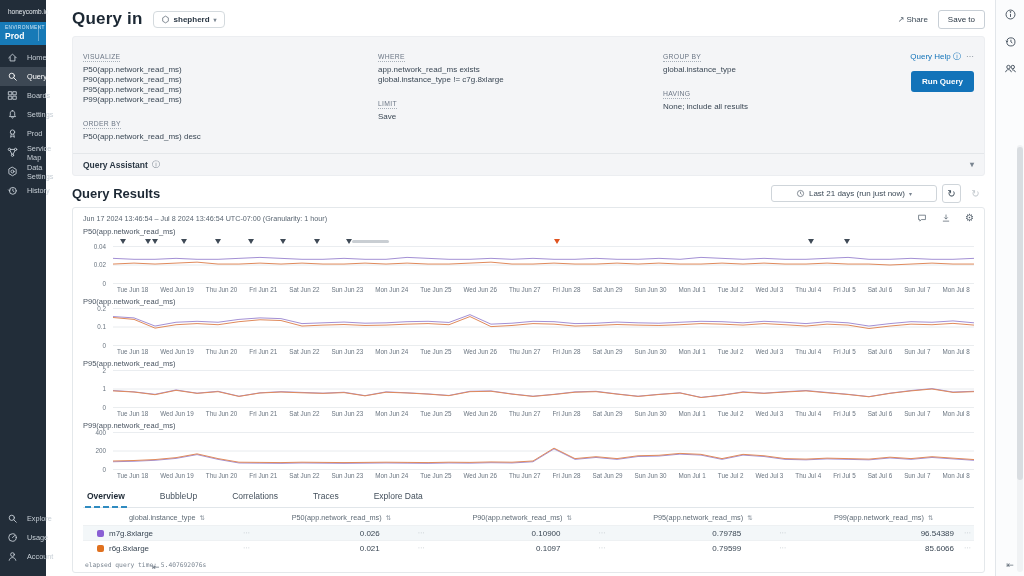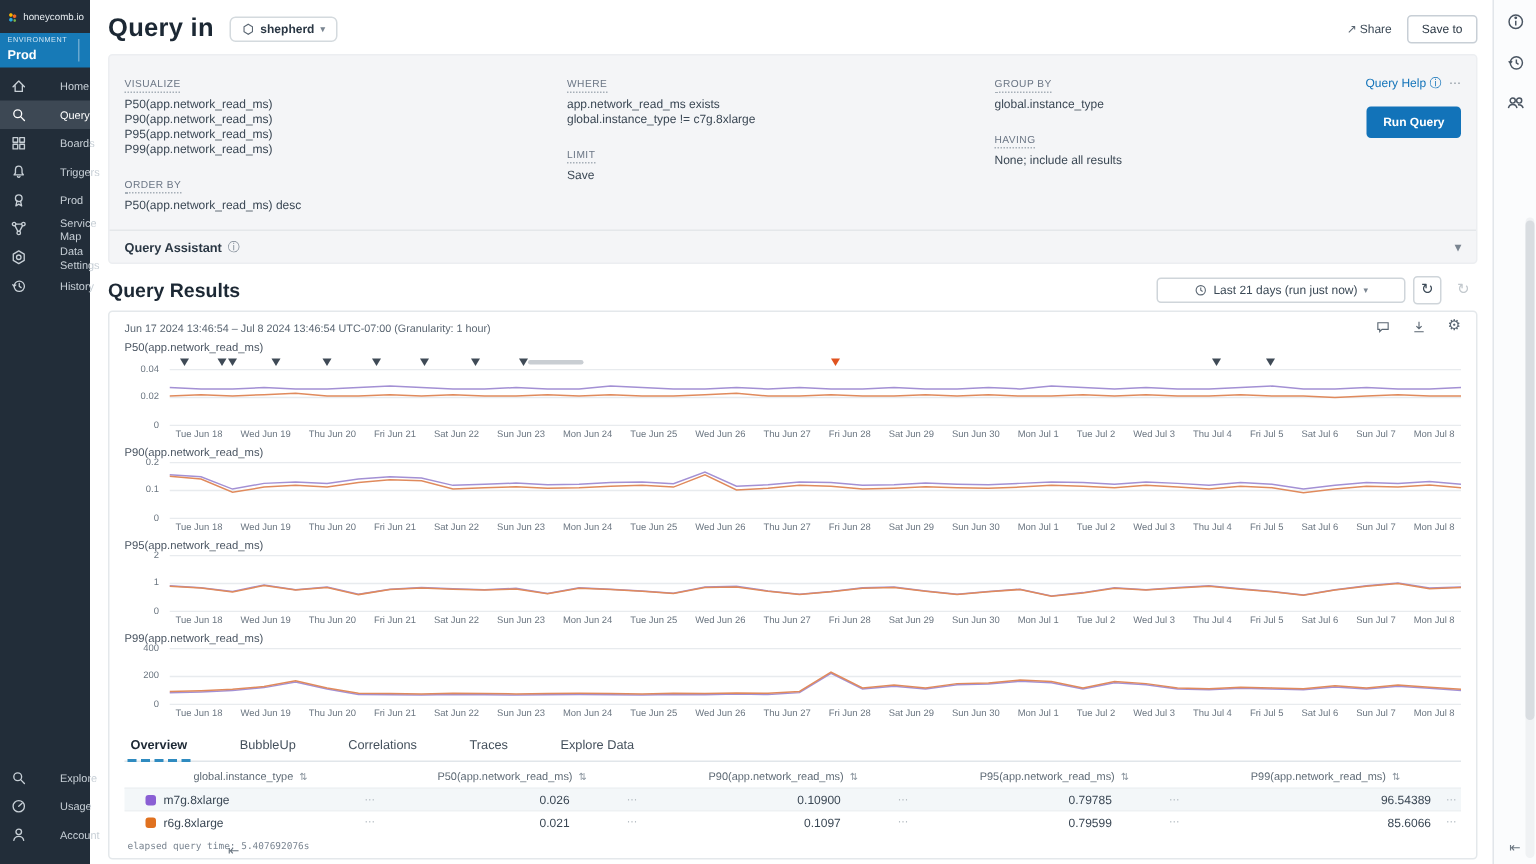--- a/index.html
+++ b/index.html
@@ -1,26 +1,26 @@
 <!DOCTYPE html>
 <html><head>
 <meta charset="utf-8">
 <style>
   html,body{margin:0;padding:0;background:#fff;font-family:"Liberation Sans",sans-serif;}
   #app{position:relative;width:1024px;height:576px;overflow:hidden;background:#fff;color:#3a4754;}
   
-  #sidebar{position:absolute;left:0;top:0;bottom:0;width:60px;background:#222d39;color:#c7cfd6;display:flex;flex-direction:column;}
+  #sidebar{position:absolute;left:0;top:0;bottom:0;width:46px;background:#222d39;color:#c7cfd6;display:flex;flex-direction:column;}
   .logo-row{display:flex;align-items:center;gap:3px;padding:5px 4px 4px 5px;}
   .logo-text{font-size:6.5px;color:#e8edf1;}
   .env-block{background:#177ab7;color:#fff;padding:3px 5px 4px 5px;position:relative;}
   .env-label{font-size:4.8px;letter-spacing:.4px;color:#cfe6f5;}
   .env-name{font-size:8.5px;font-weight:bold;margin-top:1px;}
   .env-div{position:absolute;right:7px;top:4px;bottom:4px;width:1px;background:rgba(255,255,255,.35);}
   .nav{margin-top:3px;}
-  .nav-item{display:flex;align-items:center;gap:22px;height:19px;padding-left:7px;font-size:7.3px;cursor:pointer;}
+  .nav-item{display:flex;align-items:center;gap:9px;height:19px;padding-left:7px;font-size:7.3px;cursor:pointer;}
   .nav-item svg{width:11px;height:11px;flex:0 0 auto;}
   .nav-item.active{background:#3d4854;color:#fff;}
   .nav-bottom{margin-top:auto;margin-bottom:10px;}
   .badge-dot{width:7px;height:7px;border-radius:50%;background:#e8731c;margin-left:2px;}
   
   #rail{position:absolute;right:0;top:0;bottom:0;width:28px;background:#fbfcfd;border-left:1px solid #e2e6ea;display:flex;flex-direction:column;align-items:center;padding-top:8px;gap:14px;color:#4a5562;}
   #rail svg{width:13px;height:13px;}
   .rail-collapse{margin-top:auto;margin-bottom:6px;font-size:9px;color:#6a7580;}
   
   #main{position:absolute;left:62px;right:29px;top:0;bottom:0;padding:0 10px 0 10px;overflow:hidden;}
@@ -140,21 +140,21 @@
             <rect x="2.5" y="9" width="4.5" height="4.5"></rect>
             <rect x="9" y="9" width="4.5" height="4.5"></rect>
           </svg>
           <span>Boards</span>
         </div>
         <div class="nav-item">
           <svg viewBox="0 0 16 16" fill="none" stroke="currentColor" stroke-width="1.3" stroke-linecap="round" stroke-linejoin="round">
             <path d="M8 2.5 C6 2.5 4.8 4 4.8 6.2 V9.2 L3.5 11 H12.5 L11.2 9.2 V6.2 C11.2 4 10 2.5 8 2.5 Z"></path>
             <path d="M6.8 12.5 a1.3 1.3 0 0 0 2.4 0"></path>
           </svg>
-          <span>Triggers</span>
+          <span>Settings</span>
         </div>
         <div class="nav-item">
           <svg viewBox="0 0 16 16" fill="none" stroke="currentColor" stroke-width="1.3" stroke-linecap="round" stroke-linejoin="round">
             <circle cx="8" cy="6" r="3.2"></circle>
             <path d="M6.3 8.8 L5.2 13.5 L8 11.8 L10.8 13.5 L9.7 8.8"></path>
           </svg>
           <span>Prod</span>
         </div>
         <div class="nav-item">
           <svg viewBox="0 0 16 16" fill="none" stroke="currentColor" stroke-width="1.3" stroke-linecap="round" stroke-linejoin="round">

